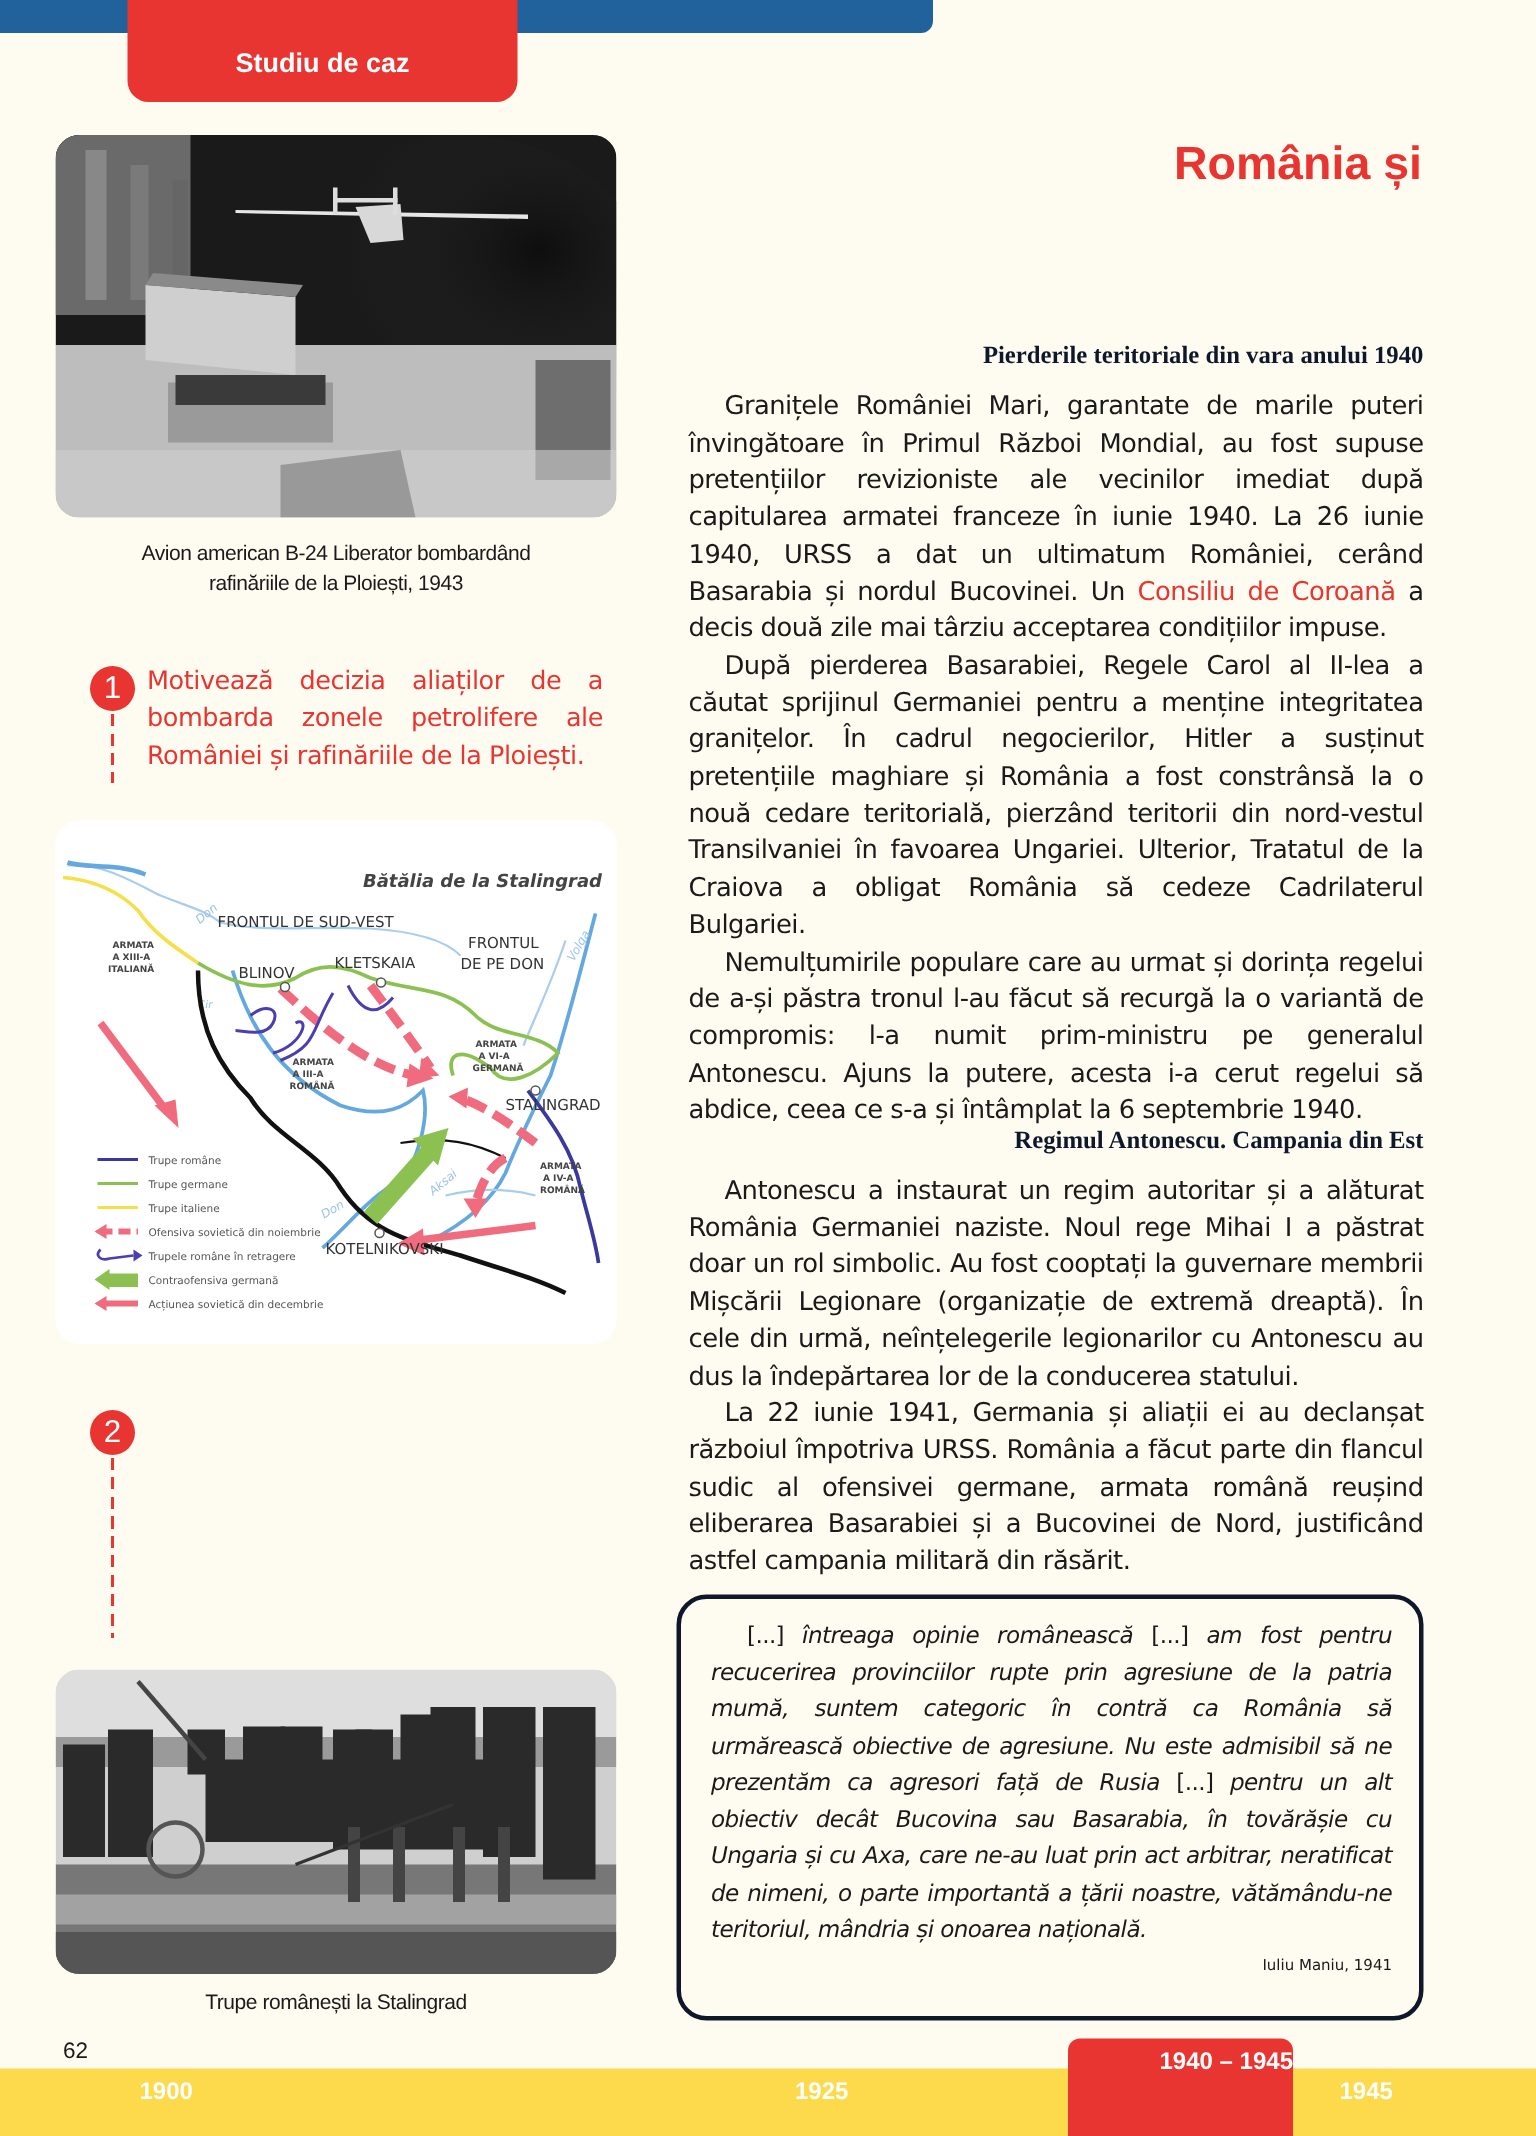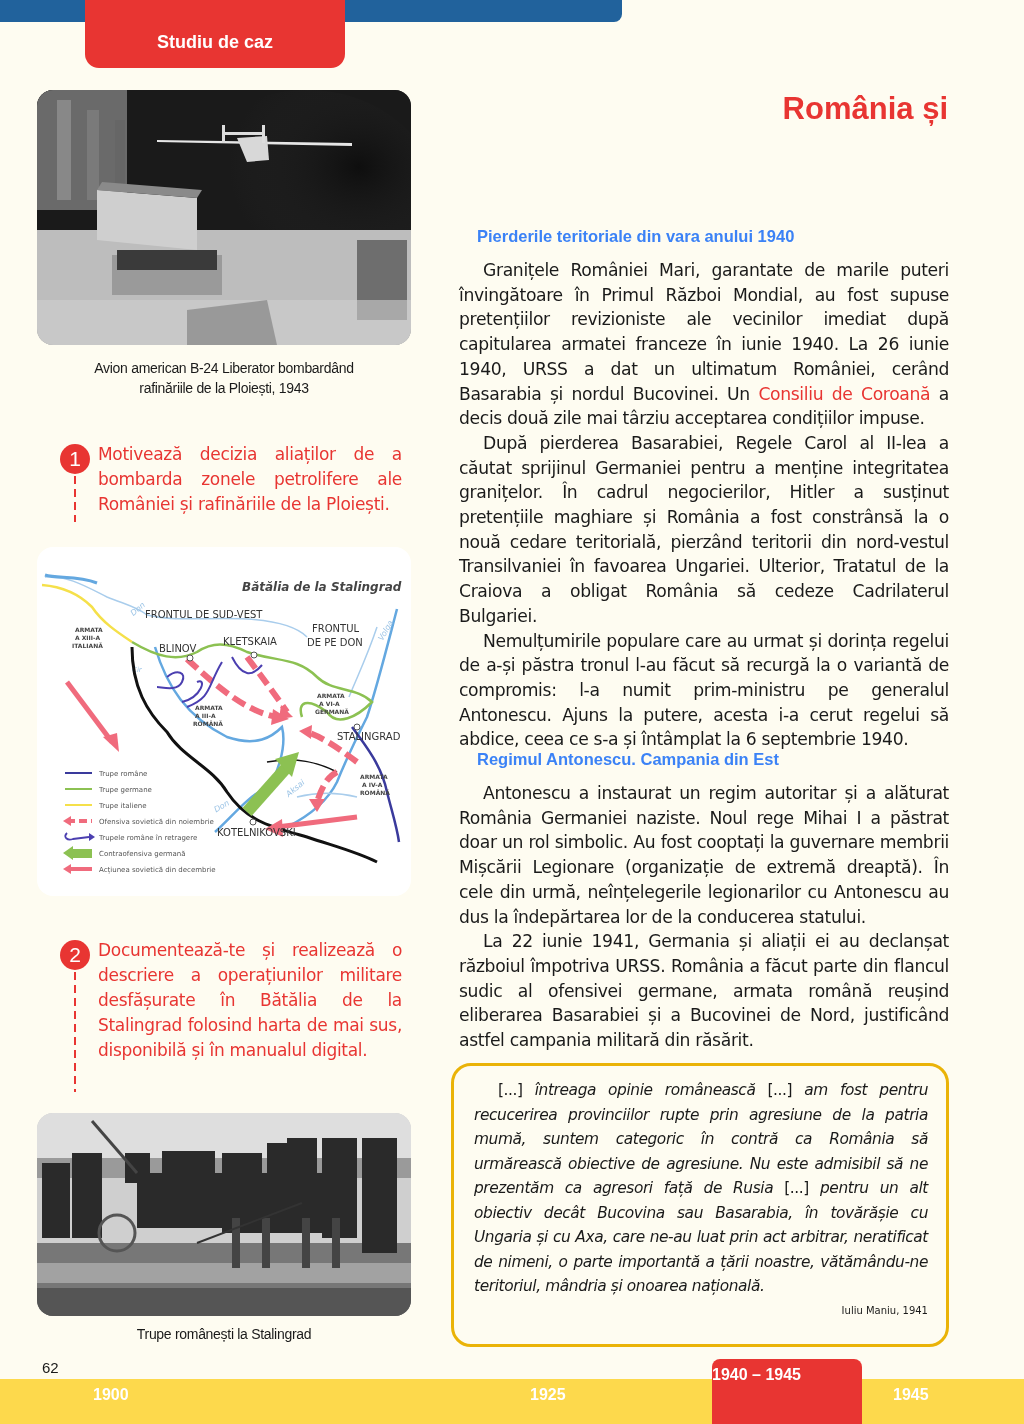--- a/index.html
+++ b/index.html
@@ -52,31 +52,31 @@
     text-align: justify; font-family: "DejaVu Sans", sans-serif; letter-spacing: -0.3px;
   }
   .map-card {
     position: absolute; left: 37px; top: 547px; width: 374px; height: 349px;
     background: #fff; border-radius: 16px; overflow: hidden;
   }
   .main-col {
     position: absolute; left: 459px; width: 490px;
   }
   .section-heading {
-    color: #3b82f6; font-family: Liberation Sans, sans-serif; font-weight: bold;
-    font-size: 16.5px; padding-left: 18px;
+    color: #0f172a; font-family: Liberation Serif, serif; font-weight: bold;
+    font-size: 16.5px; padding-left: 18px; text-align: right;
   }
   .para {
     font-size: 17.2px; line-height: 24.7px; text-align: justify; text-indent: 24px;
     letter-spacing: -0.35px; color: #1a1a1a;
   }
   .para .hl { color: #e83532; }
   .quote-box {
     position: absolute; left: 451px; top: 1063px; width: 498px; height: 284px;
-    border: 3px solid #eab308; border-radius: 20px; padding: 12px 18px 0 20px;
+    border: 3px solid #0f172a; border-radius: 20px; padding: 12px 18px 0 20px;
   }
   .quote-text {
     font-family: "DejaVu Sans", sans-serif; font-style: italic; font-size: 15.4px;
     line-height: 24.5px; text-align: justify; letter-spacing: -0.4px; text-indent: 24px;
   }
   .quote-text .plain { font-style: normal; }
   .quote-author {
     text-align: right; font-size: 10px; margin-top: 6px;
   }
   .page-num {
@@ -87,21 +87,21 @@
     position: absolute; left: 0; top: 1379px; width: 1024px; height: 45px; background: #fdd94c;
   }
   .tl-label {
     position: absolute; top: 1386px; color: #fff; font-family: "Liberation Sans", sans-serif;
     font-weight: bold; font-size: 16px;
   }
   .tl-active {
     position: absolute; left: 712px; top: 1359px; width: 150px; height: 65px;
     background: #e83532; border-top-left-radius: 8px; border-top-right-radius: 8px;
     color: #fff; font-family: "Liberation Sans", sans-serif; font-weight: bold; font-size: 16px;
-    text-align: left; padding-top: 7px;
+    text-align: right; padding-top: 7px;
   }
   .maptext { font-family: "DejaVu Sans", sans-serif; }
 </style>
 </head>
 <body>
 
 <div class="top-bar"></div>
 <div class="tab">
   <span>Studiu de caz</span>
 </div>
@@ -252,21 +252,20 @@
       <line x1="32" y1="322" x2="55" y2="322" stroke="#f06b7d" stroke-width="4"></line>
       <polygon points="26,322 34,317 34,327" fill="#f06b7d"></polygon>
       <text x="62" y="325" class="maptext" font-size="7" fill="#555">Acțiunea sovietică din decembrie</text>
     </g>
   </svg>
 </div>
 
 <div class="task" style="top:938px;height:150px;">
   <div class="task-num">2</div>
   <div class="task-dash" style="height:120px;"></div>
-  <div class="task-text">Documentează-te și realizează o descriere a operațiunilor militare desfășurate în Bătălia de la Stalingrad folosind harta de mai sus, disponibilă și în manualul digital.</div>
 </div>
 
 <div class="photo" style="top:1113px;height:203px;">
   <svg viewBox="0 0 374 203" preserveAspectRatio="none">
     <rect width="374" height="203" fill="#cfcfcf"></rect>
     <rect x="0" y="0" width="374" height="45" fill="#dedede"></rect>
     <rect x="0" y="45" width="374" height="20" fill="#9a9a9a"></rect>
     <rect x="0" y="130" width="374" height="73" fill="#777"></rect>
     <rect x="0" y="150" width="374" height="20" fill="#b5b5b5" opacity="0.7"></rect>
     <rect x="0" y="175" width="374" height="28" fill="#555"></rect>

